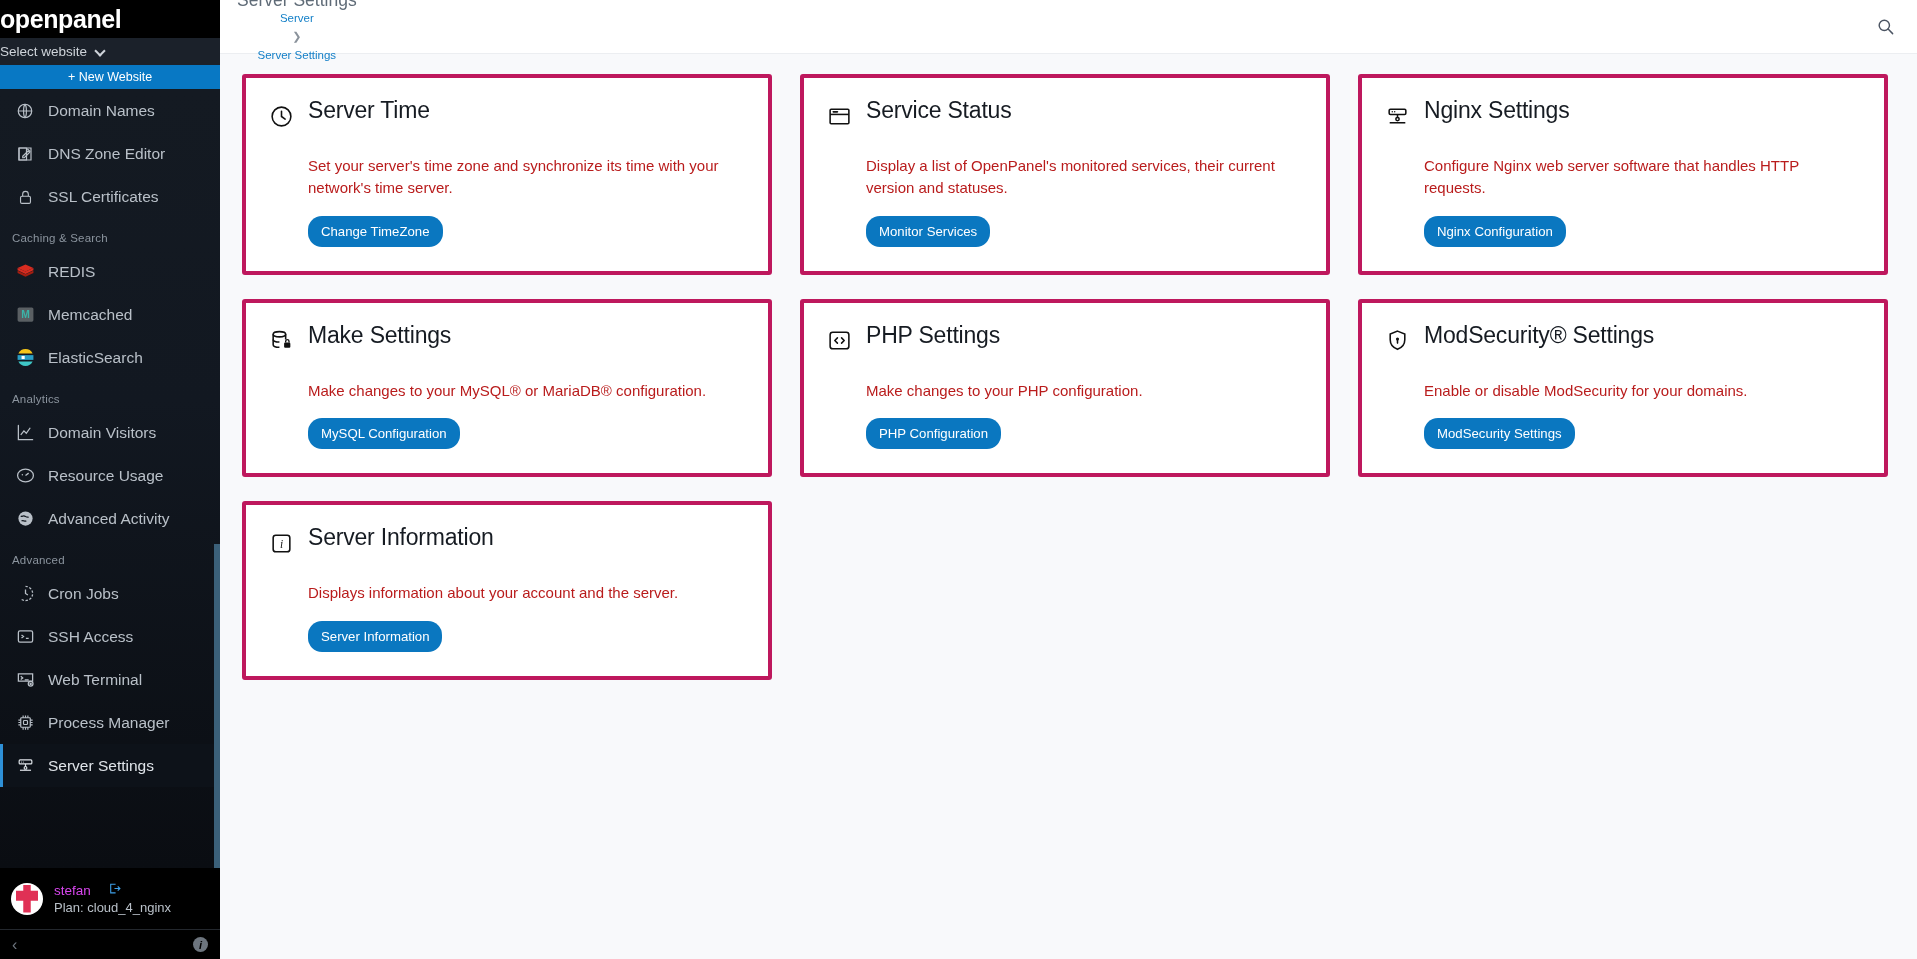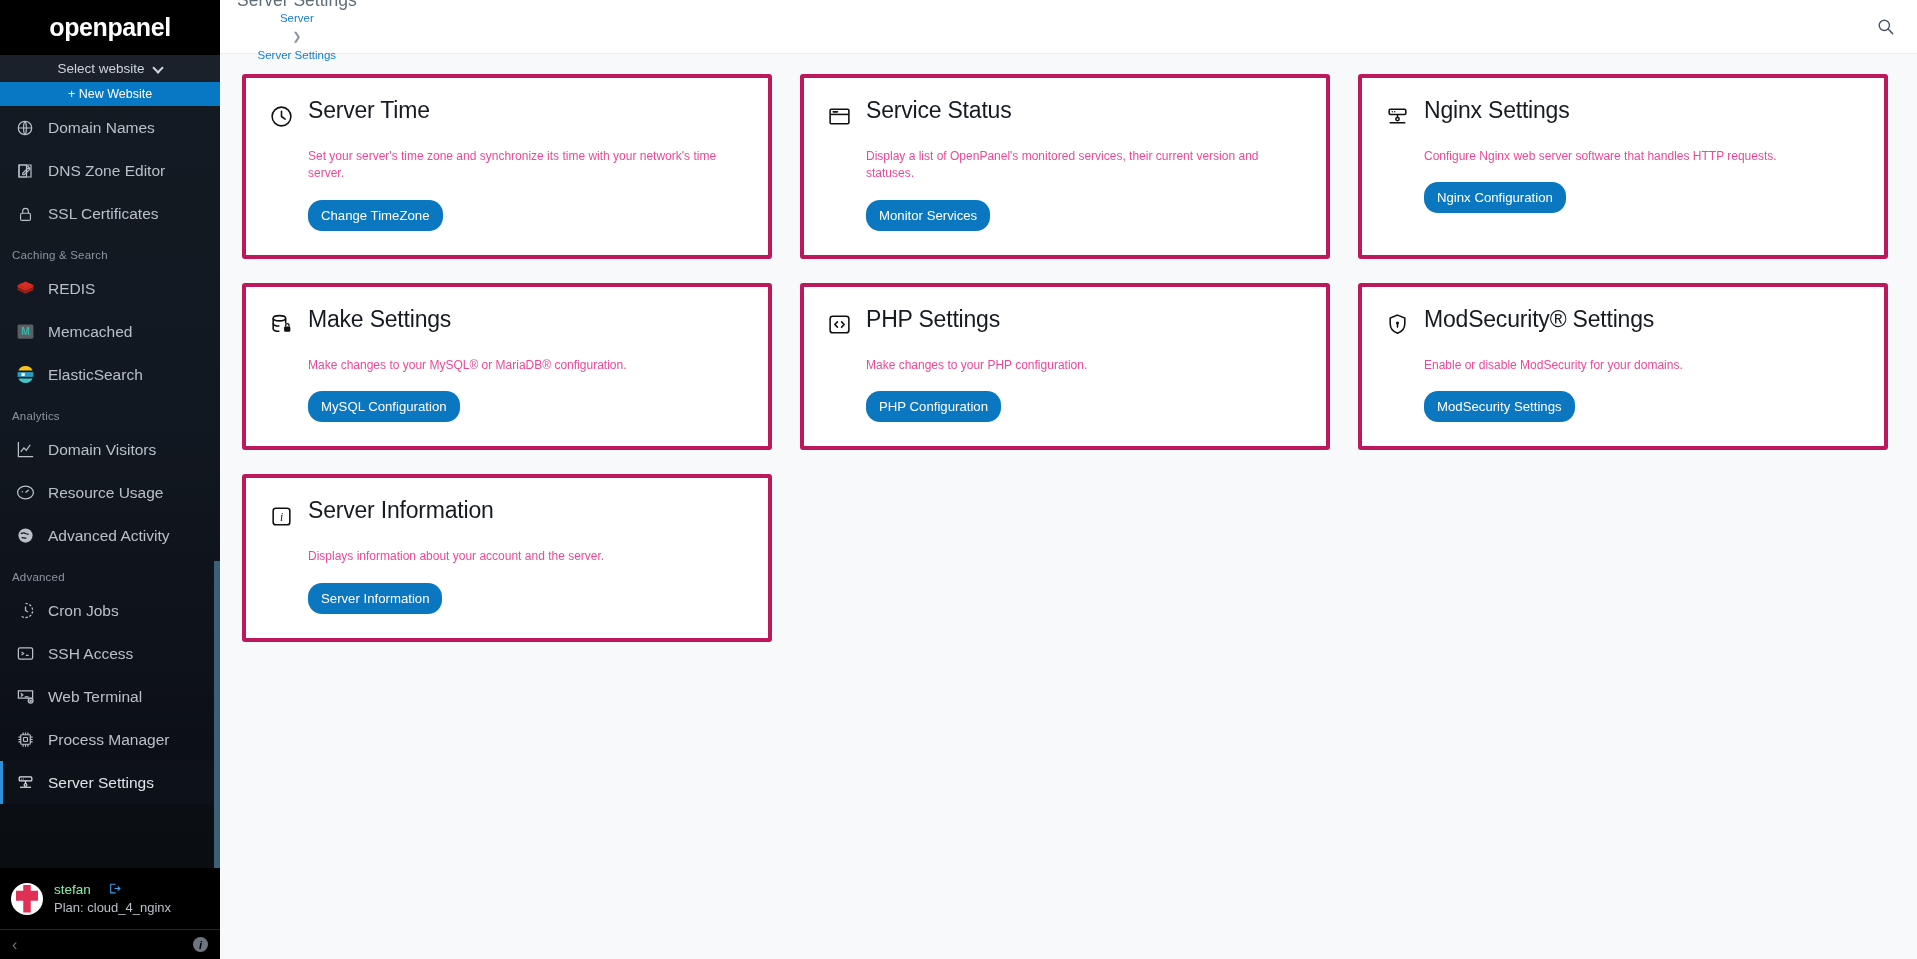--- a/index.html
+++ b/index.html
@@ -12,29 +12,29 @@
   .app { display: flex; width: 1917px; height: 959px; }
 
   
   .sidebar {
     width: 220px; height: 959px;
     background: #141a22;
     display: flex; flex-direction: column;
     position: relative; flex: 0 0 220px;
   }
   .brand {
-    height: 55px; background: #000;
-    display: flex; align-items: center; justify-content: center;
+    height: 38px; background: #000;
+    display: flex; align-items: center; justify-content: flex-start;
   }
   .brand-text {
     color: #fff; font-size: 25px; font-weight: 700; letter-spacing: -0.4px;
   }
   .site-select {
     height: 27px; background: #1b212a;
-    display: flex; align-items: center; justify-content: center; gap: 9px;
+    display: flex; align-items: center; gap: 9px;
     color: #cfd4da; font-size: 13.5px;
   }
   .chev { display: inline-block; width: 9px; height: 9px; position: relative; }
   .chev:before {
     content: ""; position: absolute; left: 0; top: 0;
     width: 6px; height: 6px; border-right: 2px solid #cfd4da; border-bottom: 2px solid #cfd4da;
     transform: rotate(45deg);
   }
   .new-website {
     height: 24px; background: #0878c4;
@@ -79,21 +79,21 @@
     width: 32px; height: 32px; border-radius: 50%;
     background: #ffffff; position: relative; overflow: hidden; flex: 0 0 32px;
   }
   .avatar:before {
     content: ""; position: absolute; left: 5px; top: 2px;
     width: 22px; height: 28px; background: #e03055;
     clip-path: polygon(33% 0,67% 0,67% 22%,100% 22%,100% 58%,67% 58%,67% 100%,33% 100%,33% 58%,0 58%,0 22%,33% 22%);
   }
   .user-meta { display: flex; flex-direction: column; gap: 2px; }
   .user-name {
-    color: #86efac; font-size: 13.5px; display: flex; align-items: flex-start; gap: 17px;
+    color: #d946ef; font-size: 13.5px; display: flex; align-items: center; gap: 17px;
   }
   .user-plan { color: #b9c0c8; font-size: 13px; }
   .sb-footer {
     height: 30px; background: #000; border-top: 1px solid #23272d;
     display: flex; align-items: center; justify-content: space-between;
     padding: 0 12px; flex: 0 0 30px;
   }
   .collapse-chev { color: #6d757e; font-size: 16px; cursor: pointer; line-height: 1; }
   .info-dot {
     width: 15px; height: 15px; border-radius: 50%; background: #6d757e;
@@ -128,22 +128,22 @@
   .card-head { display: flex; align-items: flex-start; gap: 14px; }
   .card-ico {
     width: 26px; height: 26px; flex: 0 0 26px; margin-top: 6px;
     display: flex; align-items: center; justify-content: center;
   }
   .card-title {
     font-size: 23px; color: #161b22; font-weight: 400; line-height: 1.15; letter-spacing: -0.2px;
   }
   .card-body { padding-left: 40px; }
   .card-desc {
-    font-size: 12px; color: #ec4899; line-height: 1.45;
-    margin-top: 19px; max-width: 420px;
+    font-size: 15px; color: #b91c1c; line-height: 1.45;
+    margin-top: 26px; max-width: 420px;
   }
   .btn {
     display: inline-block; margin-top: 17px;
     background: #0a77c0; color: #fff; border: none; border-radius: 14px;
     padding: 8px 13px; font-size: 13.2px; cursor: pointer;
     font-family: "Liberation Sans", sans-serif;
   }
   .row3 { margin-top: 0; }
 </style>
 </head>

